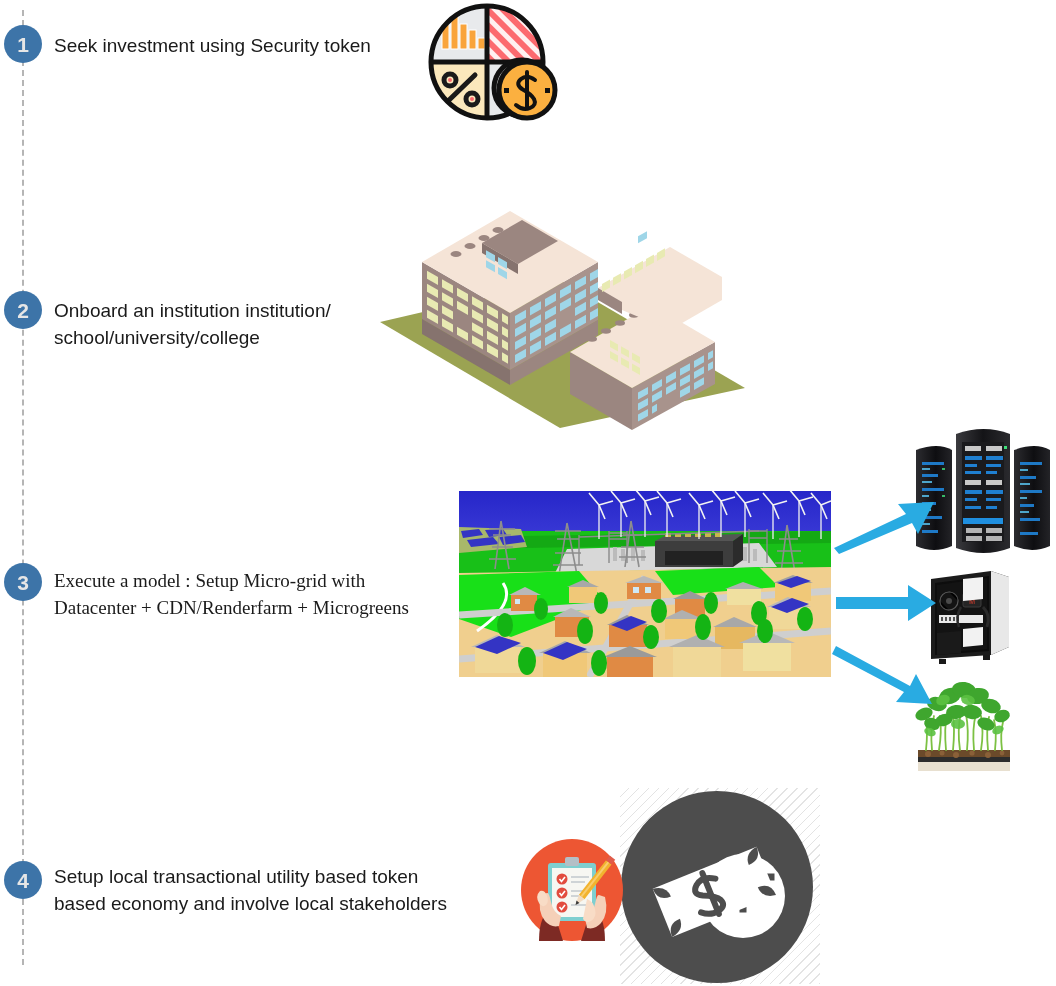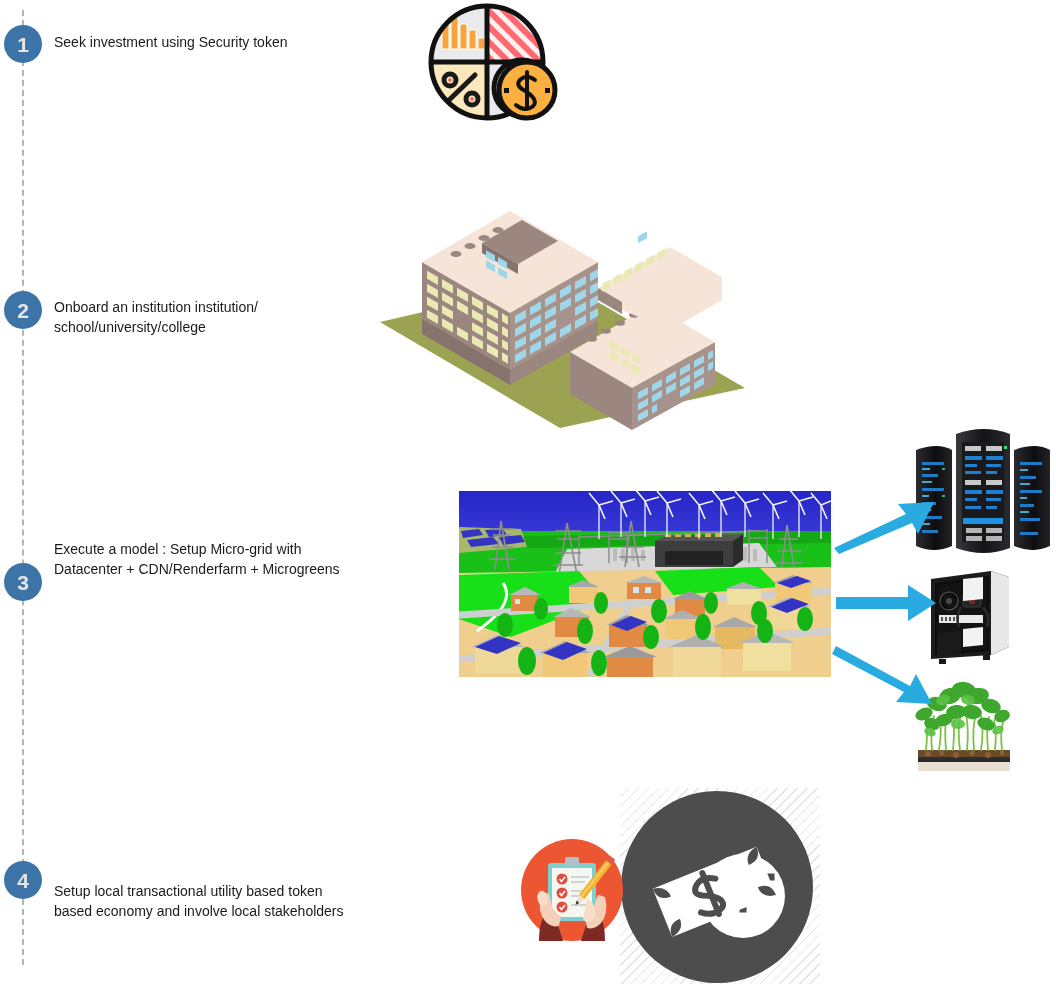--- a/index.html
+++ b/index.html
@@ -35,21 +35,21 @@
     font-weight: bold;
     display: flex;
     align-items: center;
     justify-content: center;
     z-index: 3;
     line-height: 1;
   }
   .step-label {
     position: absolute;
     color: #1a1a1a;
-    font-size: 14px;
+    font-size: 19px;
     line-height: 1.42;
     white-space: pre-line;
     z-index: 3;
   }
 
   
   .invest-icon {
     position: absolute;
     left: 427px; top: 0px;
     width: 135px; height: 128px;
@@ -298,21 +298,21 @@
       <rect x="0" y="0" width="8" height="7"></rect>
         <rect x="11" y="0" width="8" height="7"></rect>
       <rect x="22" y="0" width="8" height="7"></rect>
       <rect x="0" y="11" width="8" height="7"></rect>
         <rect x="11" y="11" width="8" height="7"></rect>
       <rect x="22" y="11" width="8" height="7"></rect>
     </g>
   </svg>
 
   <div class="step-marker" style="left:4px; top:563px;">3</div>
-  <div class="step-label" style="left:54px; top:540px; width:400px;">Execute a model : Setup Micro-grid with
+  <div class="step-label" style="left:54px; top:568px; width:400px;font-family:Liberation Serif, serif;">Execute a model : Setup Micro-grid with
 Datacenter + CDN/Renderfarm + Microgreens</div>
 
   <div class="microgrid">
     <svg class="mg-svg" viewBox="0 0 372 186">
       <defs>
         <linearGradient id="sky" x1="0" y1="0" x2="0" y2="1">
           <stop offset="0" stop-color="#2626c9"></stop>
           <stop offset="1" stop-color="#3a3ad6"></stop>
         </linearGradient>
       </defs>
@@ -701,21 +701,21 @@
     <g fill="#5cc242" opacity="0.9">
       <ellipse cx="45" cy="32" rx="7" ry="5" transform="rotate(-20 45 32)"></ellipse>
       <ellipse cx="70" cy="32" rx="7" ry="5" transform="rotate(14 70 32)"></ellipse>
       <ellipse cx="32" cy="64" rx="6" ry="4" transform="rotate(22 32 64)"></ellipse>
       <ellipse cx="100" cy="62" rx="6" ry="4" transform="rotate(-24 100 62)"></ellipse>
       <ellipse cx="60" cy="56" rx="7" ry="5"></ellipse>
     </g>
   </svg>
 
   <div class="step-marker" style="left:4px; top:861px;">4</div>
-  <div class="step-label" style="left:54px; top:864px; width:400px;margin-top:18px;">Setup local transactional utility based token
+  <div class="step-label" style="left:54px; top:864px; width:400px;">Setup local transactional utility based token
 based economy and involve local stakeholders</div>
 
   <div class="hatch-bg"></div>
 
   <svg class="money-art" viewBox="0 0 196 196">
     <circle cx="98" cy="98" r="96" fill="#4d4d4d"></circle>
 
     <circle cx="124" cy="107" r="42" fill="#ffffff"></circle>
     <path d="M124,88 L152,88 M124,88 L124,120" stroke="#4d4d4d" stroke-width="7" fill="none" stroke-linecap="square"></path>
 

